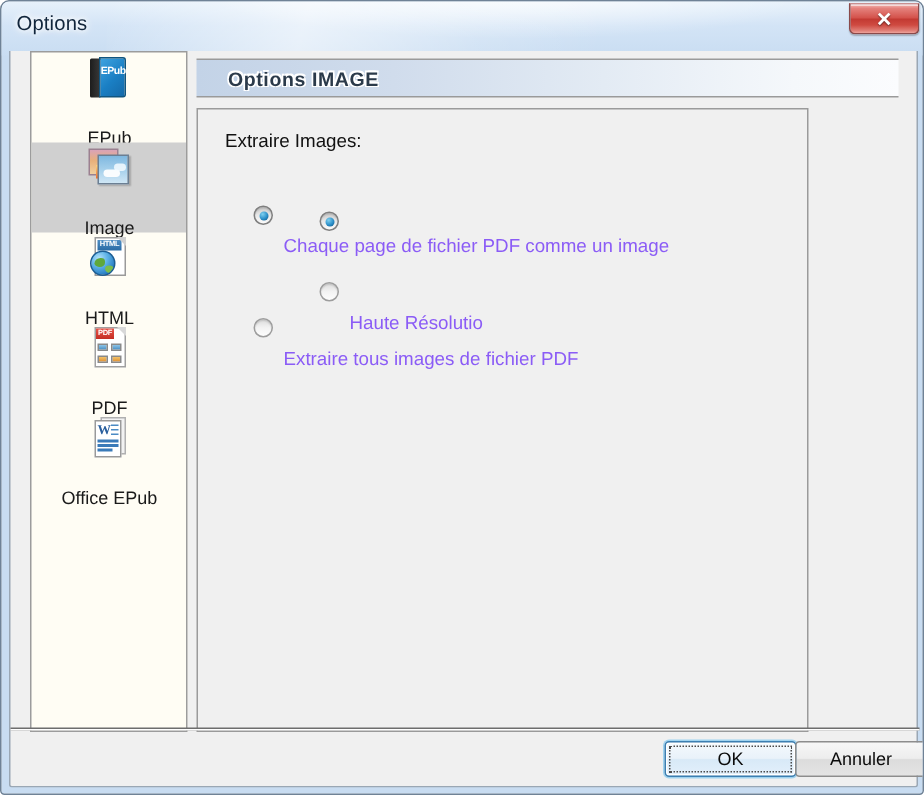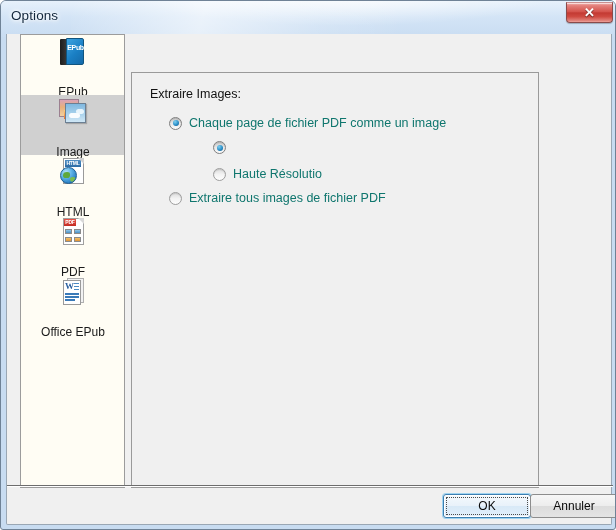--- a/index.html
+++ b/index.html
@@ -316,21 +316,22 @@
   }
   .radio-row.checked .radio-mark::after {
     content: "";
     position: absolute; left: 2.5px; top: 2.5px;
     width: 6px; height: 6px; border-radius: 50%;
     background: radial-gradient(circle at 35% 30%, #7fd0ef 0%, #2b8fc9 55%, #10527f 100%);
   }
   .radio-label {
     margin-left: 7px;
     font-size: 12.5px;
-    color: #0f766e;
+    color: #8b5cf6;
+    margin-top: 41px;
   }
 
   
   #separator {
     position: absolute; left: 0; top: 451px;
     width: 606px; height: 2px;
     background: #6d6d6d;
     border-bottom: 1px solid #ffffff;
   }
   #footer { position: absolute; left: 0; top: 454px; width: 606px; height: 37px; }
@@ -451,20 +452,23 @@
               <div class="ln l2"></div>
               <div class="ln l3"></div>
           </div>
         </div>
         <div class="side-label">Office EPub</div>
       </div>
 
     </div>
 
     <div id="panel">
+      <div id="panel-header">
+        <div id="panel-header-title">Options IMAGE</div>
+      </div>
 
       <div id="panel-body">
         <div id="group-label">Extraire Images:</div>
 
         <div class="radio-row checked" style="left:37px; top:43px;">
           <span class="radio-mark"></span>
           <span class="radio-label">Chaque page de fichier PDF  comme un image</span>
         </div>
 
         <div class="radio-row checked" style="left:81px; top:68px;">

